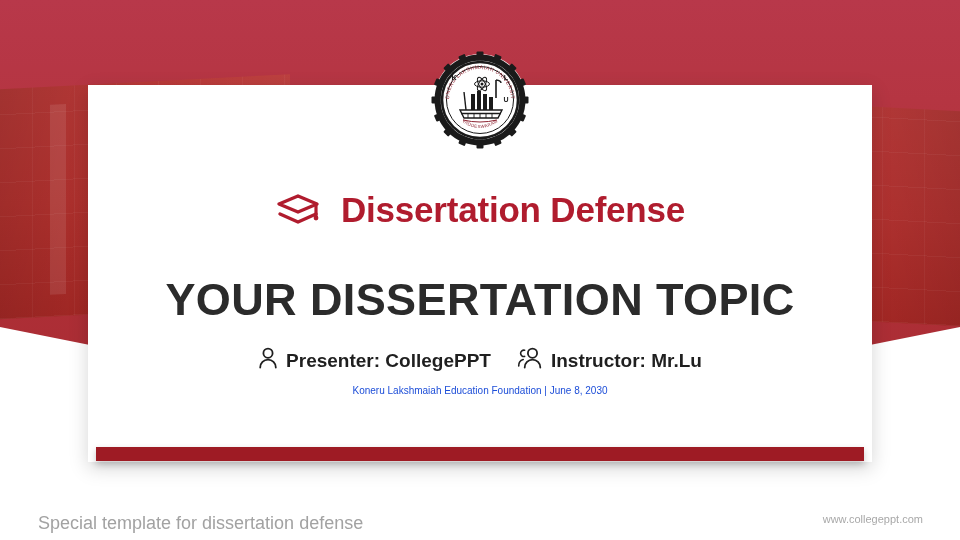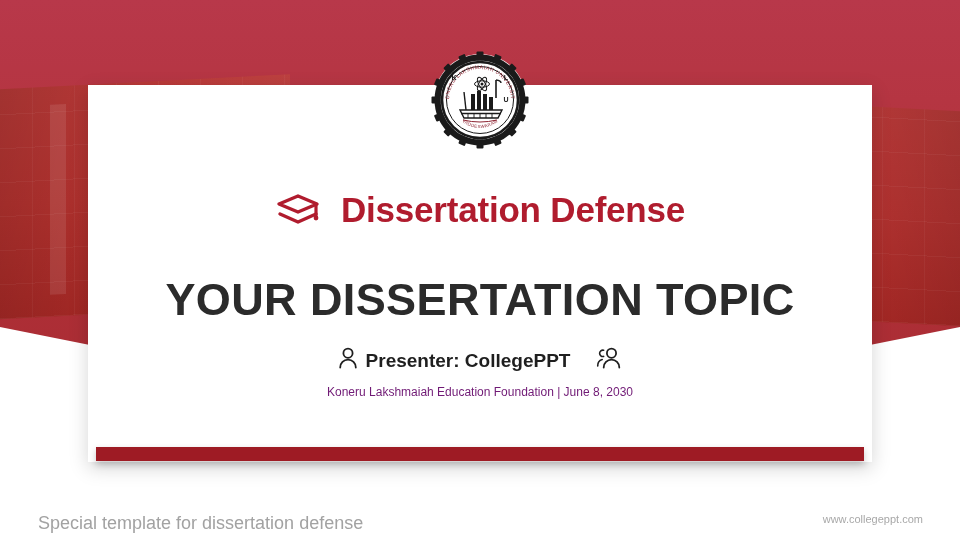--- a/index.html
+++ b/index.html
@@ -238,22 +238,22 @@
     white-space: nowrap;
     line-height: 1;
   }
 
   .meta-line {
     position: absolute;
     left: 88px;
     top: 385px;
     width: 784px;
     text-align: center;
-    font-size: 12px;
-    color: #701a75;
+    font-size: 10px;
+    color: #1d4ed8;
     white-space: nowrap;
   }
 
   
   .footer-left {
     position: absolute;
     left: 38px;
     top: 513px;
     font-size: 18px;
     color: #a2a2a2;
@@ -393,20 +393,21 @@
 
     <span class="person-item">
       <span class="person-icon">
         <svg width="26" height="22" viewBox="0 0 26 22" aria-hidden="true">
           <circle cx="15.5" cy="6.2" r="4.6" fill="none" stroke="#1f1f1f" stroke-width="1.8"></circle>
           <path d="M7.7 20.5 a7.8 7.8 0 0 1 15.6 0" fill="none" stroke="#1f1f1f" stroke-width="1.8" stroke-linecap="round"></path>
           <path d="M7.6 3.2 a3.2 3.2 0 1 0 0 6.2" fill="none" stroke="#1f1f1f" stroke-width="1.6" stroke-linecap="round"></path>
           <path d="M6.2 12.6 a6.4 6.4 0 0 0 -4.5 6.4" fill="none" stroke="#1f1f1f" stroke-width="1.6" stroke-linecap="round"></path>
         </svg>
       </span>
+      <span class="person-label">Instructor: Mr.Lu</span>
     </span>
   </div>
 
   <div class="meta-line">Koneru Lakshmaiah Education Foundation | June 8, 2030</div>
 
   <div class="footer-left">Special template for dissertation defense</div>
   <div class="footer-right">www.collegeppt.com</div>
 
 </div>
 

